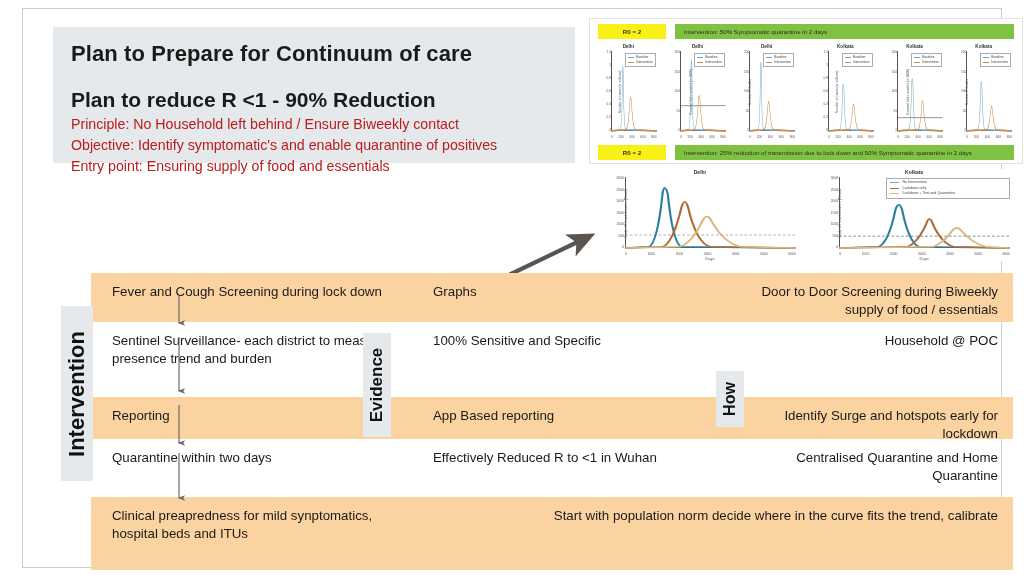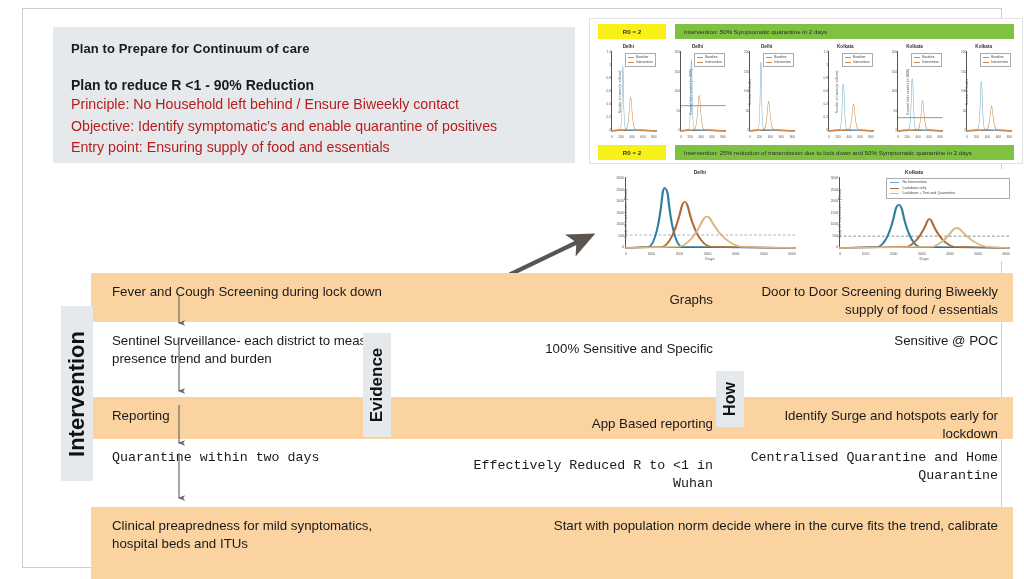--- a/index.html
+++ b/index.html
@@ -3,22 +3,22 @@
 <meta charset="utf-8">
 <style>
   html,body{margin:0;padding:0;background:#ffffff;}
   body{width:1024px;height:579px;overflow:hidden;font-family:"Liberation Sans",sans-serif;}
 
   #slide{position:relative;width:1024px;height:579px;background:#fff;box-sizing:border-box;}
   #frame{position:absolute;left:22px;top:8px;width:980px;height:560px;border:1px solid #cfcfcf;background:#fff;box-sizing:border-box;}
 
   
   #header-box{position:absolute;left:30px;top:18px;width:522px;height:136px;background:#e5e9ec;box-sizing:border-box;padding:14px 14px 0 18px;}
-  #header-box .h1{font-size:13px;font-weight:bold;color:#1a1a1a;letter-spacing:.1px;line-height:1.2;}
-  #header-box .h2{font-size:14px;font-weight:bold;color:#1a1a1a;margin-top:20px;line-height:1.2;}
+  #header-box .h1{font-size:22px;font-weight:bold;color:#1a1a1a;letter-spacing:.1px;line-height:1.2;}
+  #header-box .h2{font-size:21px;font-weight:bold;color:#1a1a1a;margin-top:20px;line-height:1.2;}
   #header-box .ln{font-size:14.2px;color:#b91c1c;line-height:1.42;margin-top:1px;}
 
   
   #panel{position:absolute;left:566px;top:9px;width:434px;height:146px;background:#fff;border:1px solid #e2e2e2;box-sizing:border-box;}
   .banner{position:absolute;left:8px;right:8px;height:15px;display:flex;align-items:stretch;}
   .banner .r0{width:68px;background:#f7f118;display:flex;align-items:center;justify-content:center;font-size:6.2px;color:#333;font-weight:bold;}
   .banner .gr{flex:1;margin-left:9px;background:#7fc242;display:flex;align-items:center;padding-left:9px;font-size:6.2px;color:#2b2b2b;}
   #banner-top{top:5px;}
   #banner-bot{top:126px;}
 
@@ -57,27 +57,27 @@
   .big .lgd div:nth-child(3) i{border-top-color:#d8b87e;}
 
   
   #arrow{position:absolute;left:455px;top:215px;width:130px;height:70px;}
 
   
   #matrix{position:absolute;left:68px;top:264px;width:922px;}
   .row{position:relative;display:flex;box-sizing:border-box;}
   .row.shaded{background:#fbd3a0;}
   .row .c1{width:330px;padding:10px 14px 10px 21px;box-sizing:border-box;}
-  .row .c2{width:300px;padding:18px 8px 10px 12px;box-sizing:border-box;text-align:right;}
+  .row .c2{width:300px;padding:10px 8px 10px 12px;box-sizing:border-box;}
   .row .c3{flex:1;padding:10px 15px 10px 8px;box-sizing:border-box;text-align:right;}
   .cell{font-size:13.3px;color:#1a1a1a;line-height:1.35;}
   .row.r1{height:49px;}
   .row.r2{height:75px;}
   .row.r3{height:42px;}
-  .row.r4{height:68px;font-family:Liberation Mono, monospace;}
+  .row.r4{height:58px;}
   .row.r5{height:73px;}
 
   
   .vlabel{position:absolute;background:#e5e9ec;display:flex;align-items:center;justify-content:center;}
   .vlabel span{transform:rotate(-90deg);white-space:nowrap;font-weight:bold;color:#111;}
   #v-intervention{left:38px;top:297px;width:32px;height:175px;}
   #v-intervention span{font-size:22px;}
   #v-evidence{left:340px;top:324px;width:28px;height:104px;}
   #v-evidence span{font-size:17px;}
   #v-how{left:693px;top:362px;width:28px;height:56px;}
@@ -433,21 +433,21 @@
     </div>
 
     <div class="row r2">
       <div class="c1">
             <div class="cell">Sentinel Surveillance- each district to measure presence trend and burden</div>
           </div>
       <div class="c2">
             <div class="cell">100% Sensitive and Specific</div>
           </div>
       <div class="c3">
-            <div class="cell">Sensitive @ POC</div>
+            <div class="cell">Household @ POC</div>
           </div>
     </div>
 
     <div class="row r3 shaded">
       <div class="c1">
             <div class="cell">Reporting</div>
           </div>
       <div class="c2">
             <div class="cell">App Based reporting</div>
           </div>

